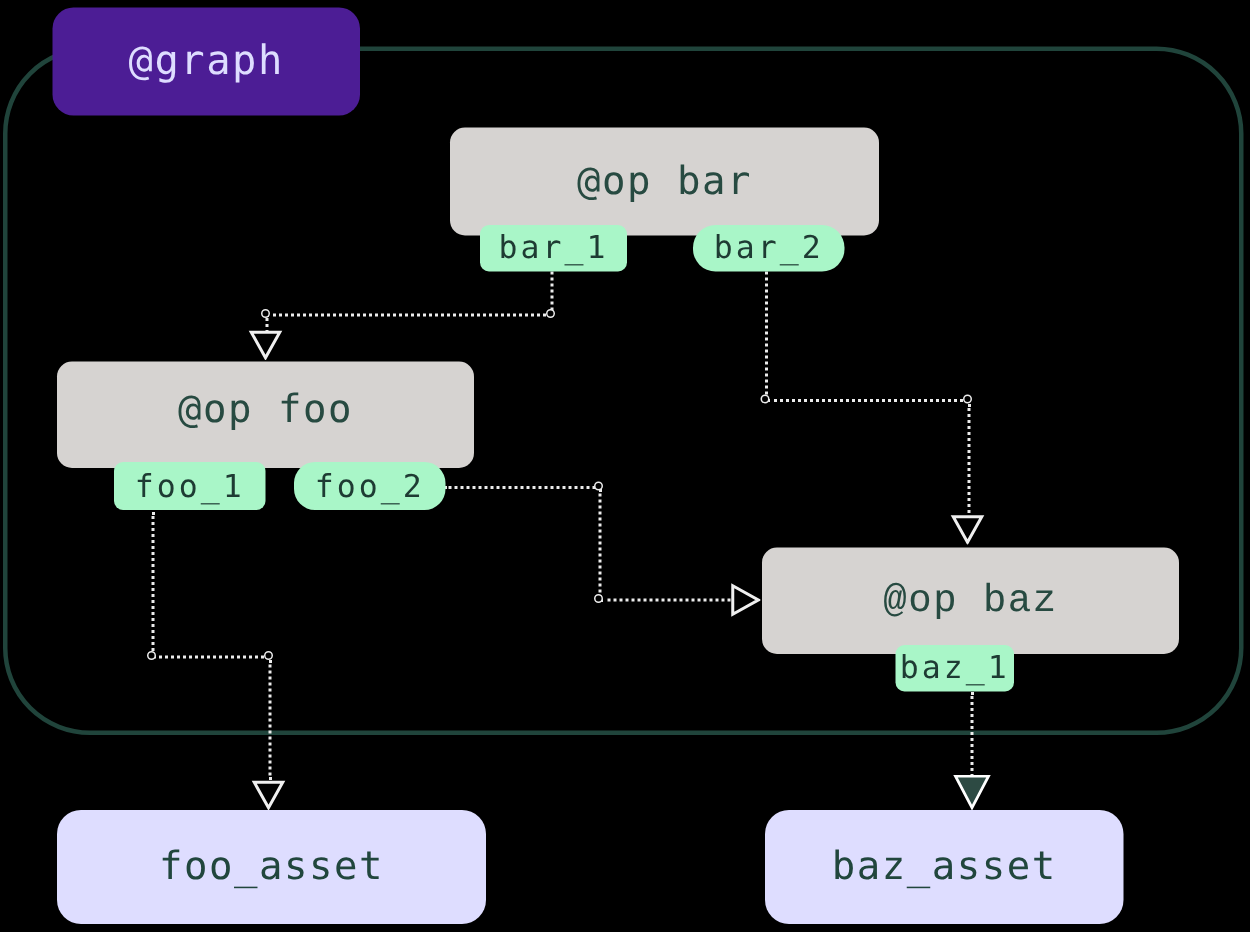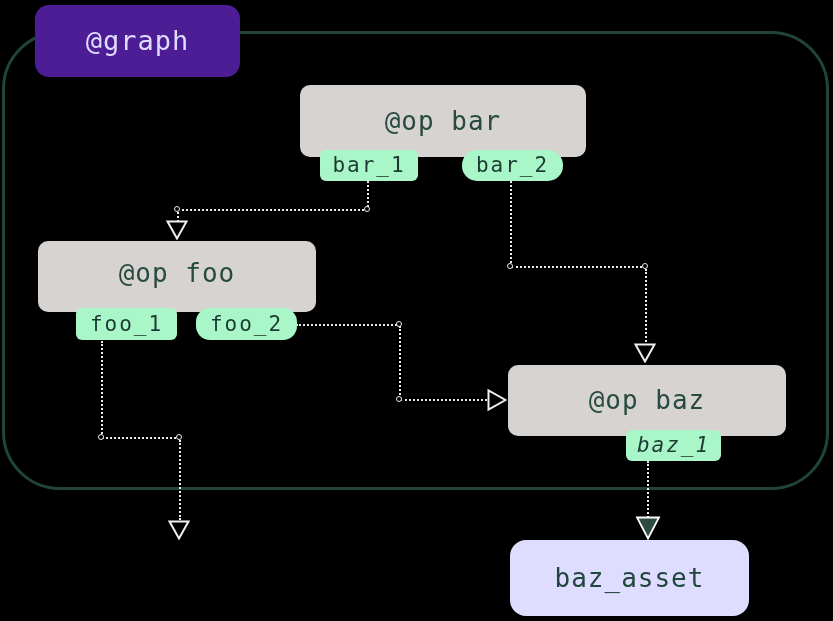--- a/index.html
+++ b/index.html
@@ -44,38 +44,38 @@
     background: #D6D3D1;
     border-radius: 10px;
     color: #274A41;
     font-size: 26px;
     text-align: center;
     letter-spacing: 1px;
     z-index: 3;
   }
   .op.bar { left: 300px; top: 85px;  width: 286px; height: 72px; line-height: 72px; }
   .op.foo { left: 38px;  top: 241px; width: 278px; height: 71px; line-height: 64px; }
-  .op.baz { left: 508px; top: 365px; width: 278px; height: 71px; line-height: 71px; }
+  .op.baz { left: 508px; top: 365px; width: 278px; height: 71px; line-height: 71px; font-family: Liberation Mono, monospace; }
 
   
   .tag {
     position: absolute;
     background: #A9F6C8;
     border-radius: 6px;
     color: #1E3B33;
     font-size: 21px;
     text-align: center;
     letter-spacing: 2px;
     z-index: 4;
   }
   .tag.bar1 { left: 320px; top: 150px; width: 98px;  height: 31px; line-height: 31px; }
   .tag.bar2 { left: 462px; top: 150px; width: 101px; height: 31px; line-height: 31px; border-radius: 15px; }
   .tag.foo1 { left: 52px;  top: 308px; width: 101px; height: 32px; line-height: 32px; margin-left: 24px; }
   .tag.foo2 { left: 196px; top: 308px; width: 101px; height: 32px; line-height: 32px; border-radius: 14px; }
-  .tag.baz1 { left: 626px; top: 430px; width: 95px; height: 31px; line-height: 31px; font-style: italic; }
+  .tag.baz1 { left: 597px; top: 430px; width: 79px; height: 31px; line-height: 31px; }
 
   
   .asset {
     position: absolute;
     background: #DEDDFF;
     border-radius: 16px;
     color: #21463D;
     font-size: 26px;
     text-align: center;
     letter-spacing: 1px;
@@ -113,20 +113,21 @@
   <div class="op bar">@op bar</div>
   <div class="op foo">@op foo</div>
   <div class="op baz">@op baz</div>
 
   <div class="tag bar1">bar_1</div>
   <div class="tag bar2">bar_2</div>
   <div class="tag foo1">foo_1</div>
   <div class="tag foo2">foo_2</div>
   <div class="tag baz1">baz_1</div>
 
+  <div class="asset fooA">foo_asset</div>
   <div class="asset bazA">baz_asset</div>
 
   <div>
     <div class="seg v" style="left:367px; top:181px; height:30px;"></div>
     <div class="seg h" style="left:177px; top:209px; width:191px;"></div>
     <div class="seg v" style="left:177px; top:212px; height:10px;"></div>
     <span class="bend" style="left:364px; top:206px;"></span>
     <span class="bend" style="left:174px; top:206px;"></span>
     <svg class="head" style="left:165px; top:220px;" width="24" height="20" viewBox="0 0 24 20">
       <polygon points="2.5,1.5 21.5,1.5 12,18.5" fill="#000000" stroke="#F0F0F0" stroke-width="2"></polygon>

